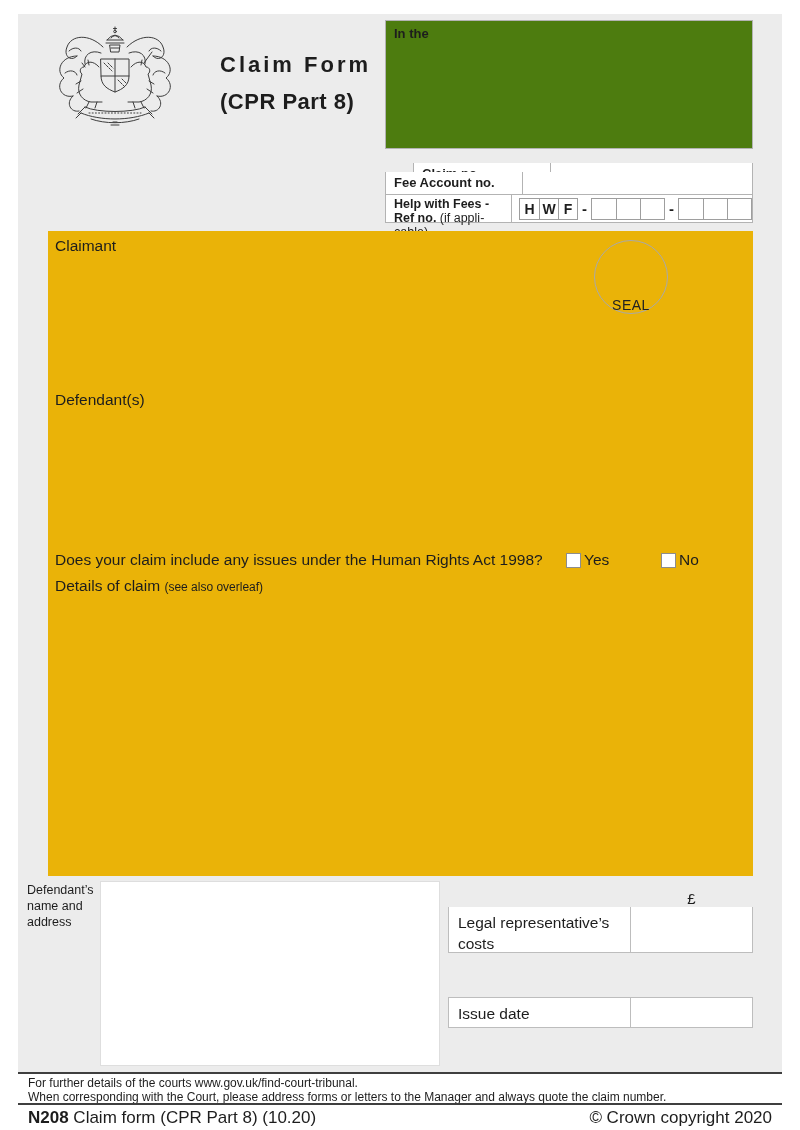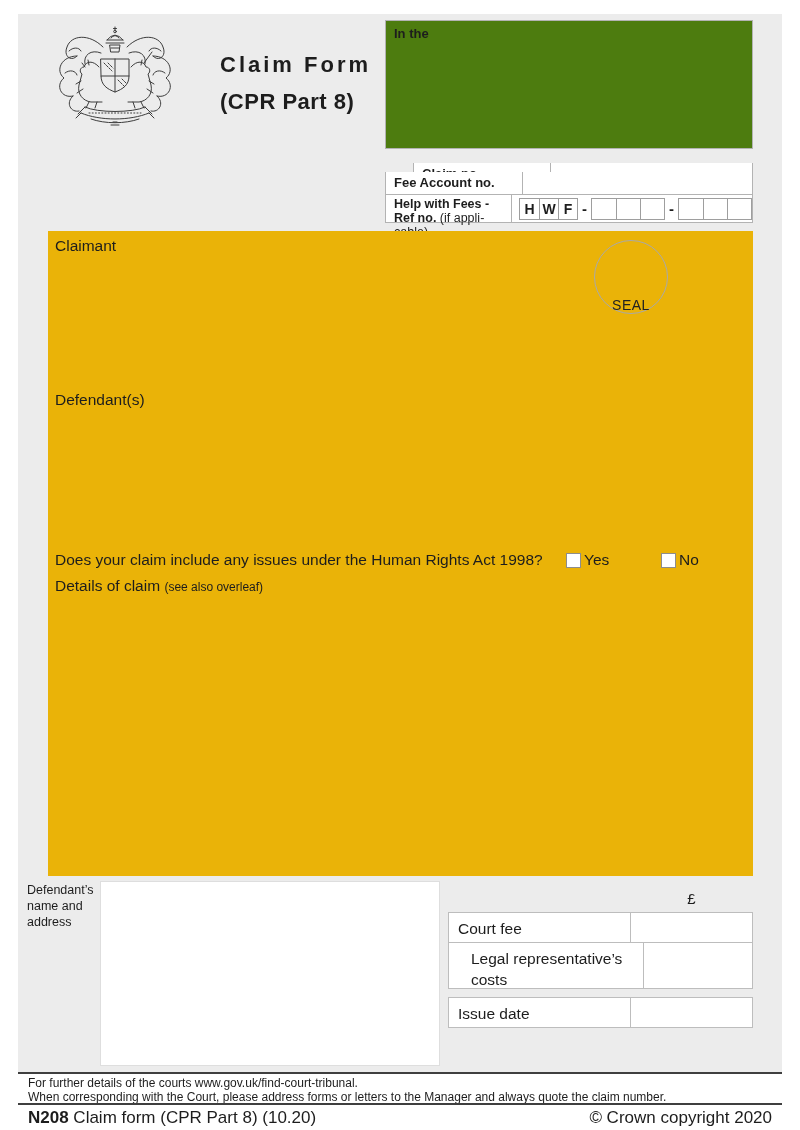--- a/index.html
+++ b/index.html
@@ -87,21 +87,21 @@
   .frow {
     position:absolute; left:448px; width:305px; display:flex;
     background:#fff; border:1px solid #bdbdbd;
   }
   .frow .flabel {
     width:182px; border-right:1px solid #bdbdbd;
     font-size:15.5px; line-height:21px; padding:5px 6px 0 9px;
   }
   .frow .fvalue { flex:1; background:#fff; }
   #frow-courtfee { top:912px; height:31px; }
-  #frow-legal    { top:943px; height:46px; border-top:none;padding-left:13px; }
+  #frow-legal    { top:907px; height:46px; border-top:none; }
   #frow-issue    { top:997px; height:31px; }
 
   
   .foot-rule { position:absolute; left:18px; width:764px; border-top:2px solid #3f3f3f; }
   #rule1 { top:1072px; }
   #rule2 { top:1103px; }
   .foot-text { position:absolute; left:28px; font-size:12px; line-height:14px; }
   #foot-line1 { top:1076px; }
   #foot-line2 { top:1090px; }
   .foot-bottom { position:absolute; left:28px; top:1108px; width:744px; font-size:17px; display:flex; justify-content:space-between; }

